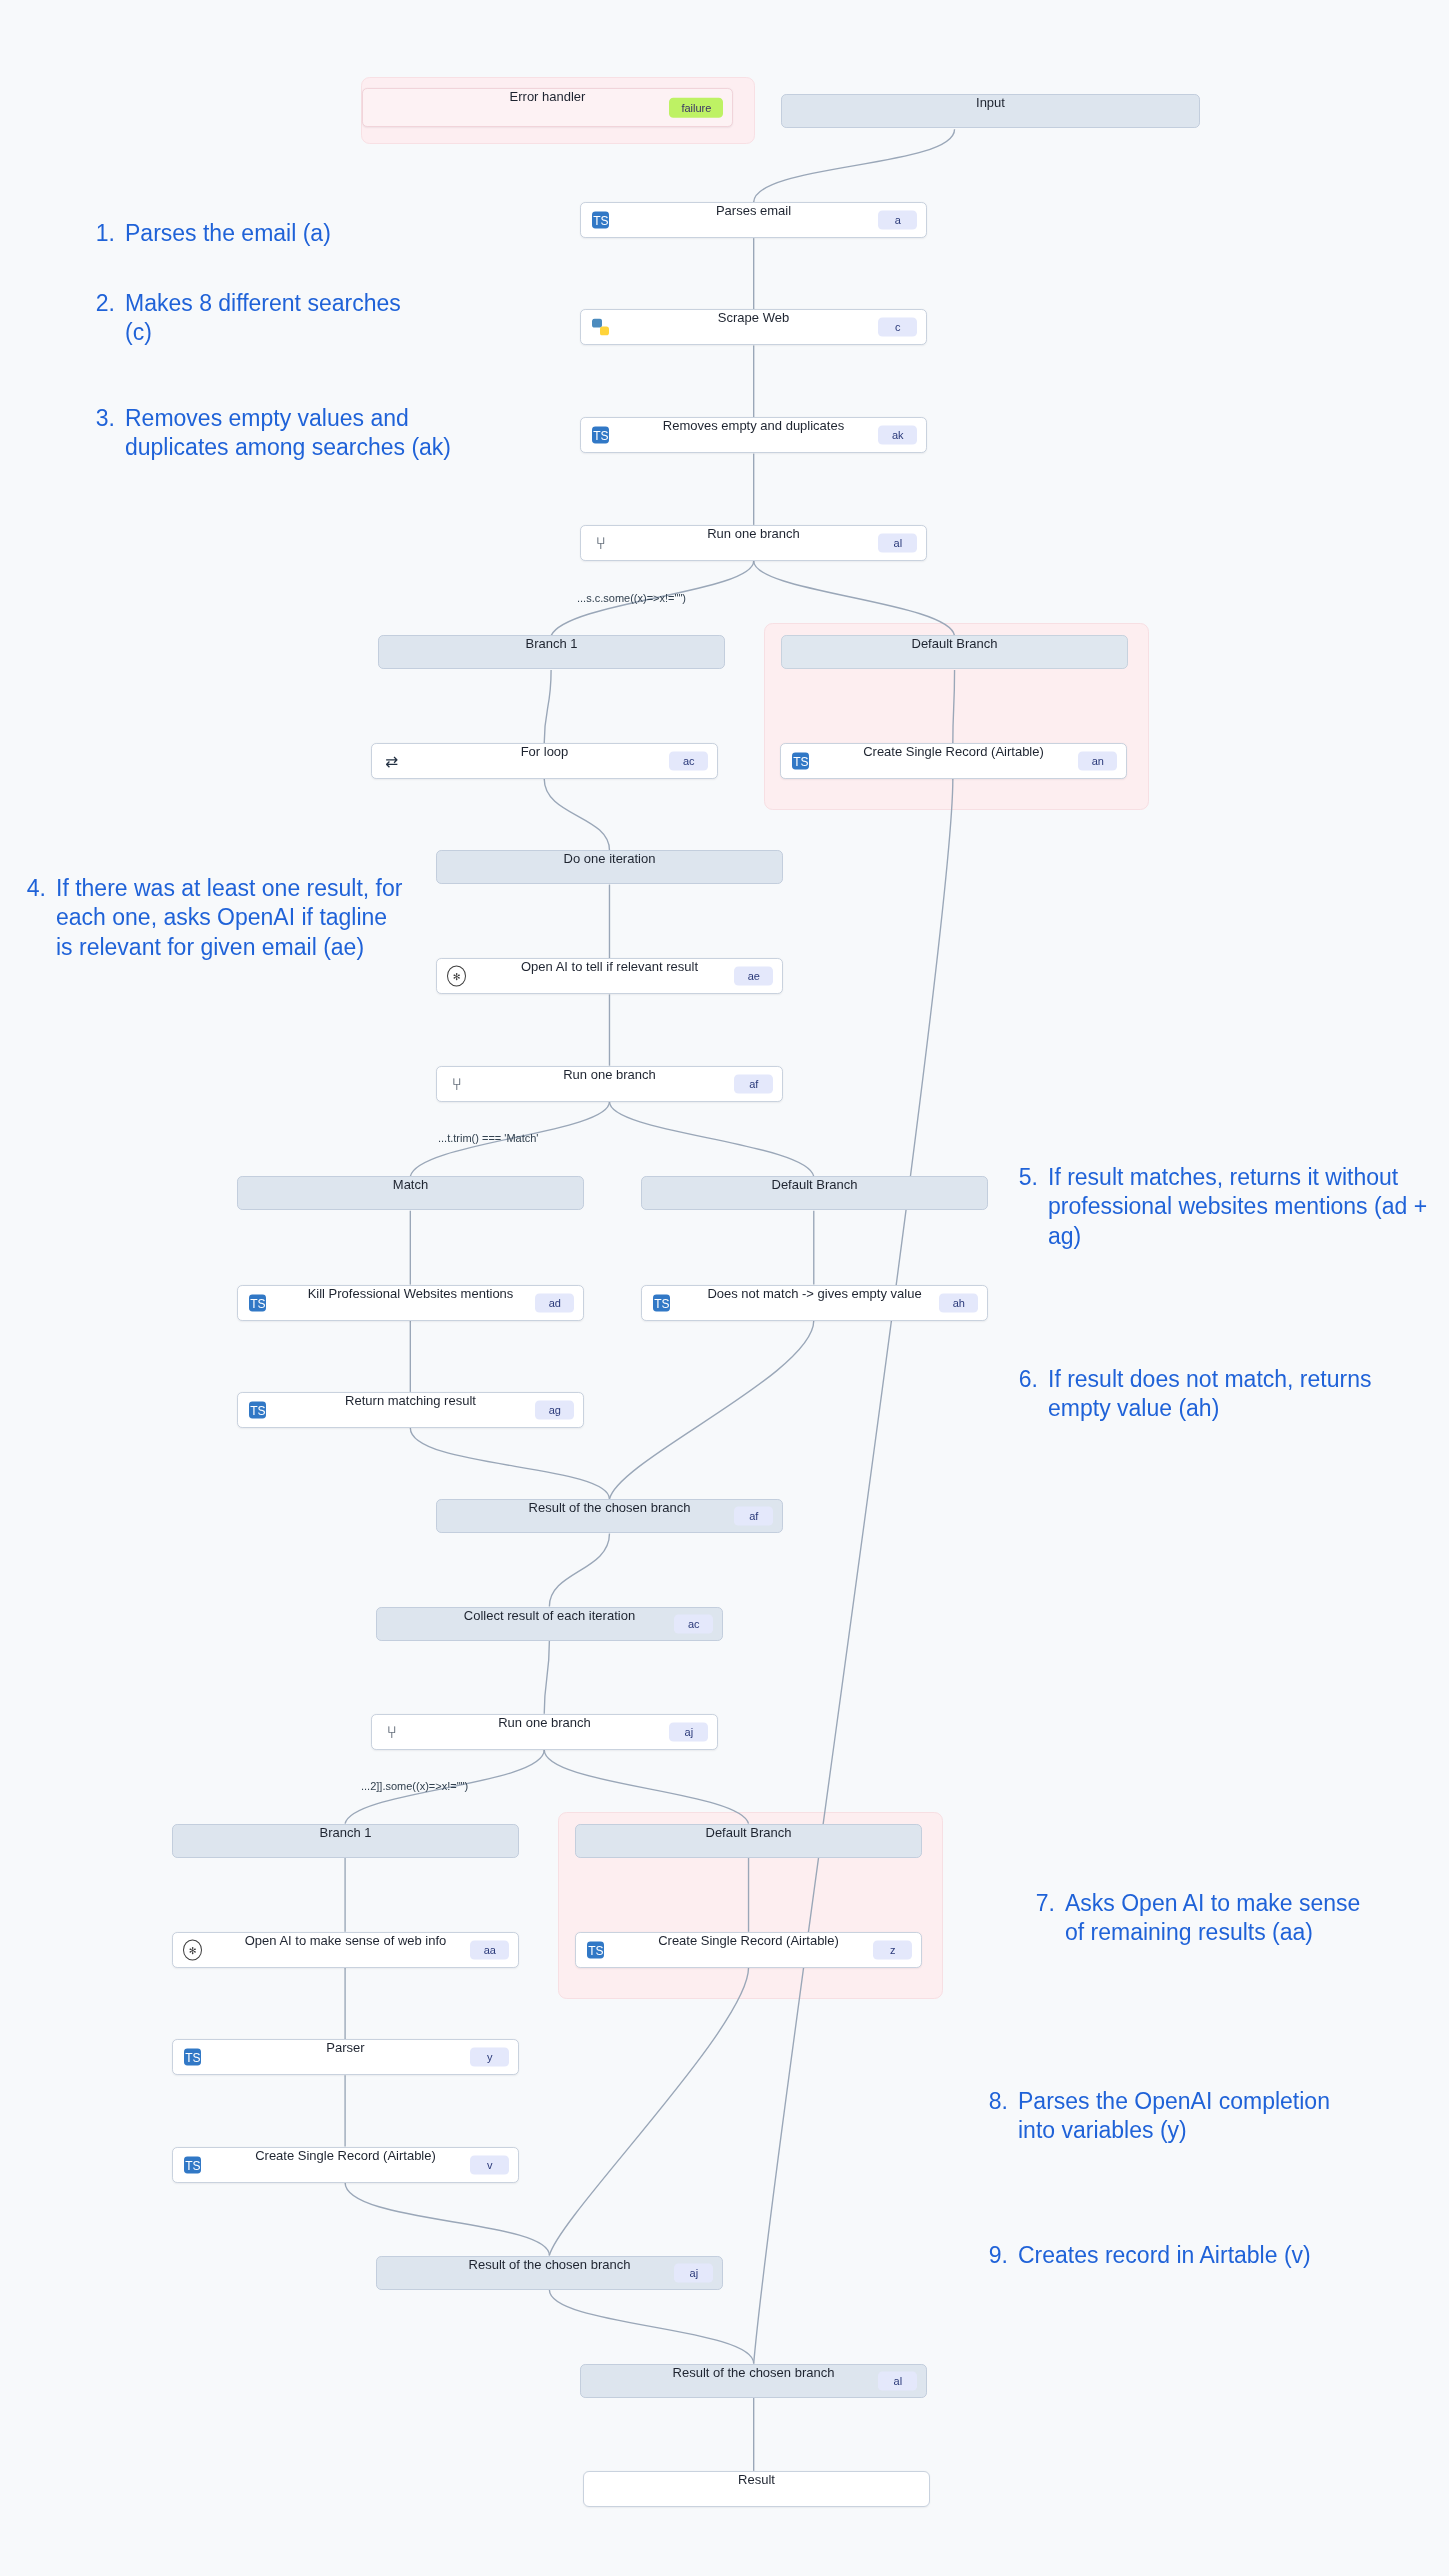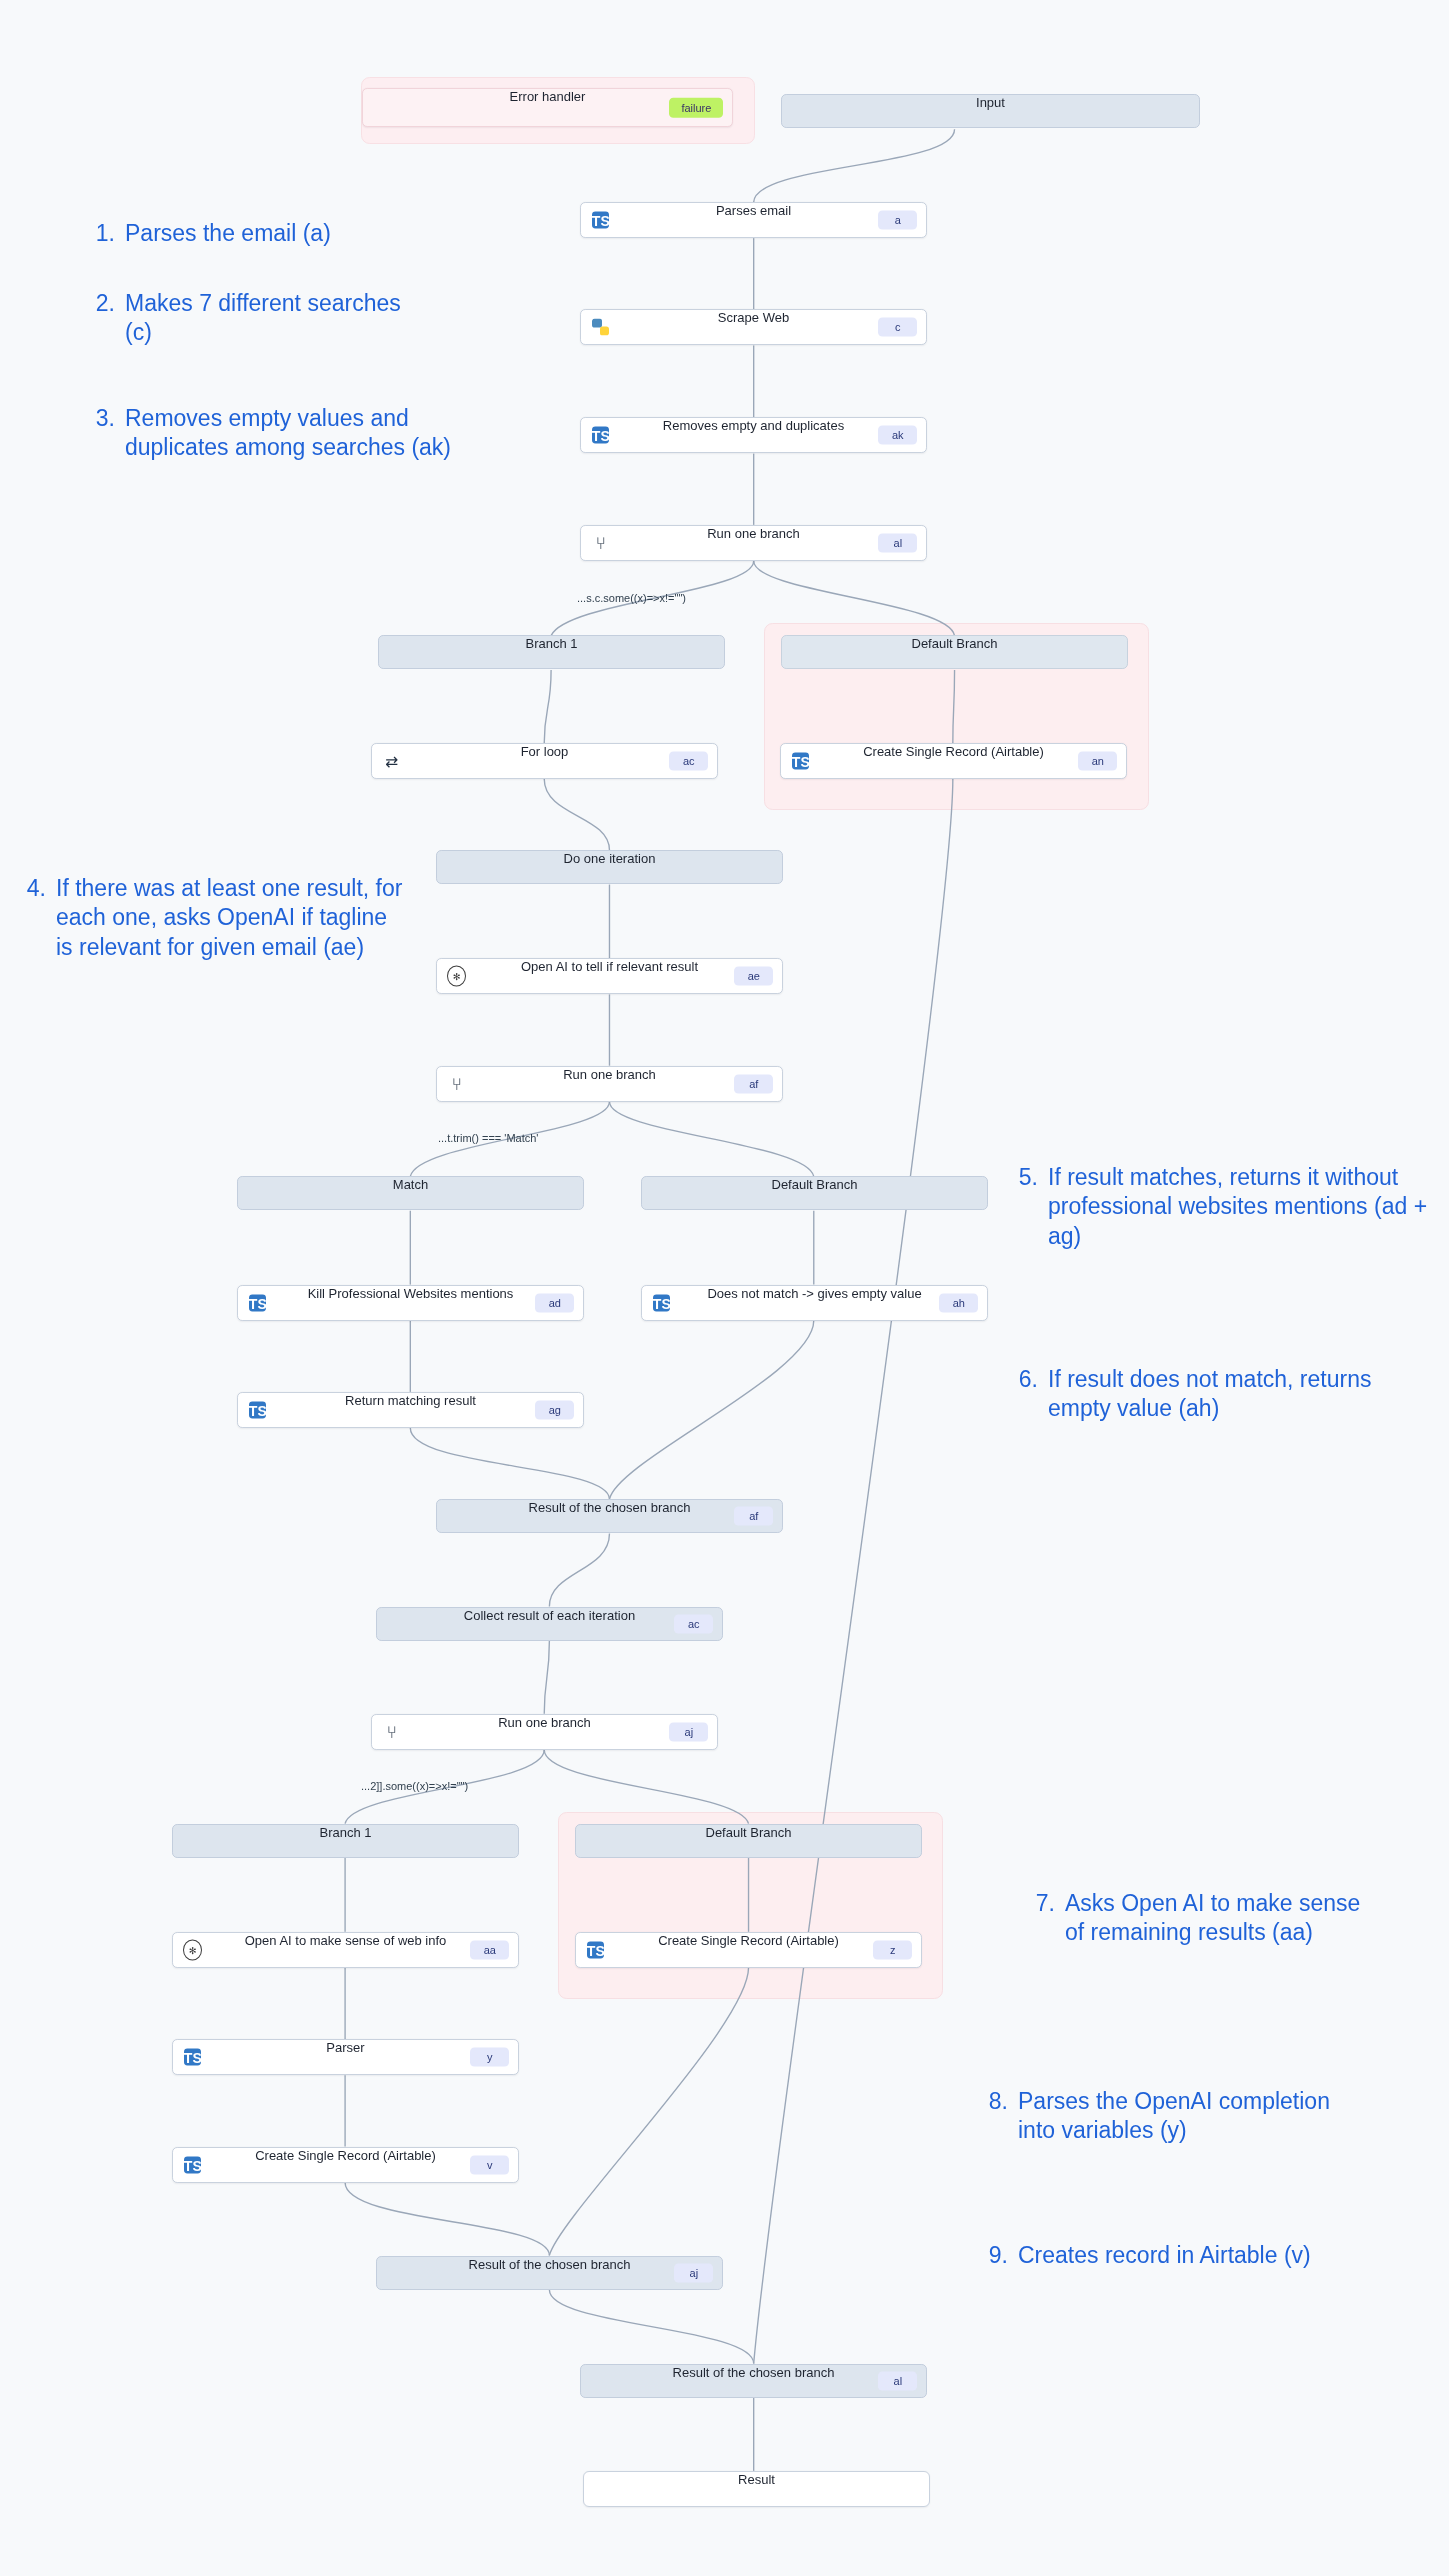--- a/index.html
+++ b/index.html
@@ -121,22 +121,22 @@
   .note .txt {
     display: block;
     margin-left: 39px;
   }
   
   .ts-icon {
     width: 17px; height: 17px;
     background: #3178c6;
     border-radius: 3.4px;
     color: #fff;
-    font-size: 14px;
-    font-weight: bold;
+    font-size: 12px;
+    font-weight: normal;
     display: flex;
     align-items: center;
     justify-content: center;
     font-family: "Liberation Sans", sans-serif;
   }
   .py-icon {
     width: 17px; height: 17px;
     position: relative;
     border-radius: 2.6px;
     overflow: hidden;
@@ -405,21 +405,21 @@
   <div class="edge-label" style="left:577px; top:592px;">...s.c.some((x)=&gt;x!="")</div>
   <div class="edge-label" style="left:438px; top:1132px;">...t.trim() === 'Match'</div>
   <div class="edge-label" style="left:361px; top:1780px;">...2]].some((x)=&gt;x!="")</div>
 
   <div class="note" style="left:86px; top:219px; width:369px;">
     <span class="num">1.</span>
     <span class="txt">Parses the email (a)</span>
   </div>
   <div class="note" style="left:86px; top:289px; width:318px;">
     <span class="num">2.</span>
-    <span class="txt">Makes 7 different searches (c)</span>
+    <span class="txt">Makes 8 different searches (c)</span>
   </div>
   <div class="note" style="left:86px; top:404px; width:429px;">
     <span class="num">3.</span>
     <span class="txt">Removes empty values and duplicates among searches (ak)</span>
   </div>
   <div class="note" style="left:17px; top:874px; width:386px;">
     <span class="num">4.</span>
     <span class="txt">If there was at least one result, for each one, asks OpenAI if tagline is relevant for given email (ae)</span>
   </div>
   <div class="note" style="left:1009px; top:1163px; width:434px;">

